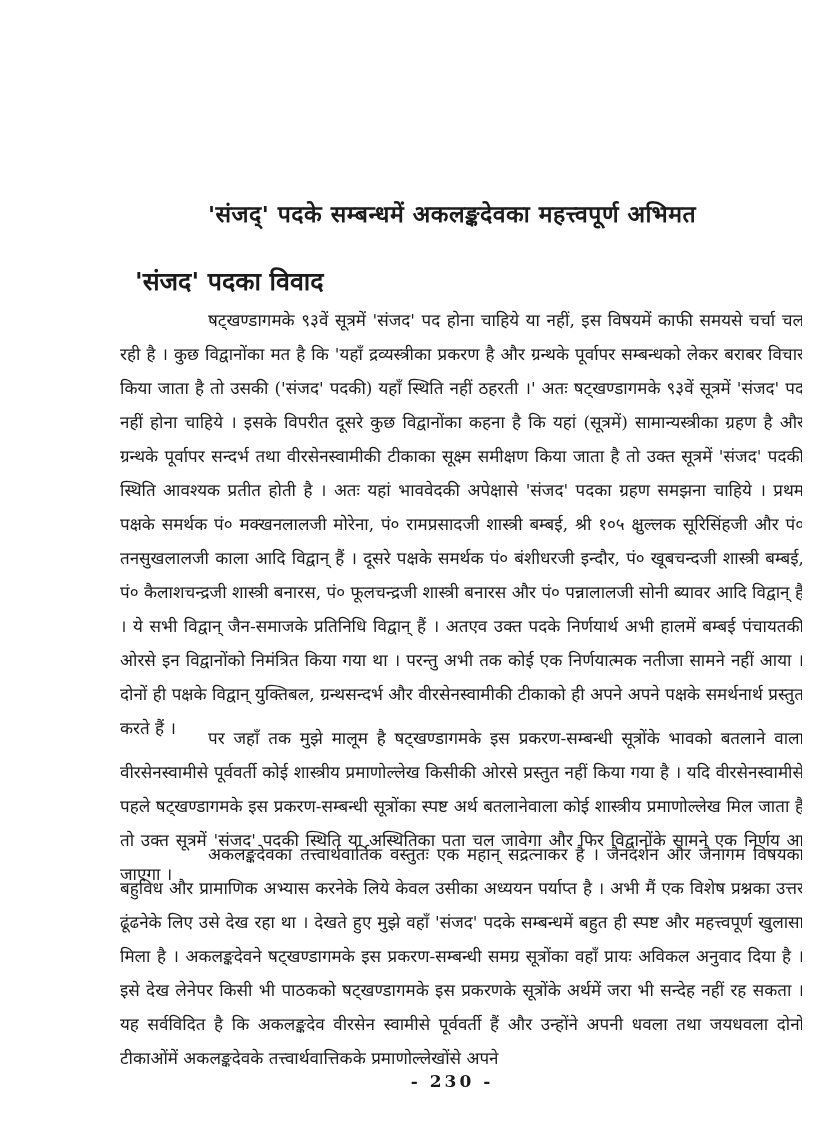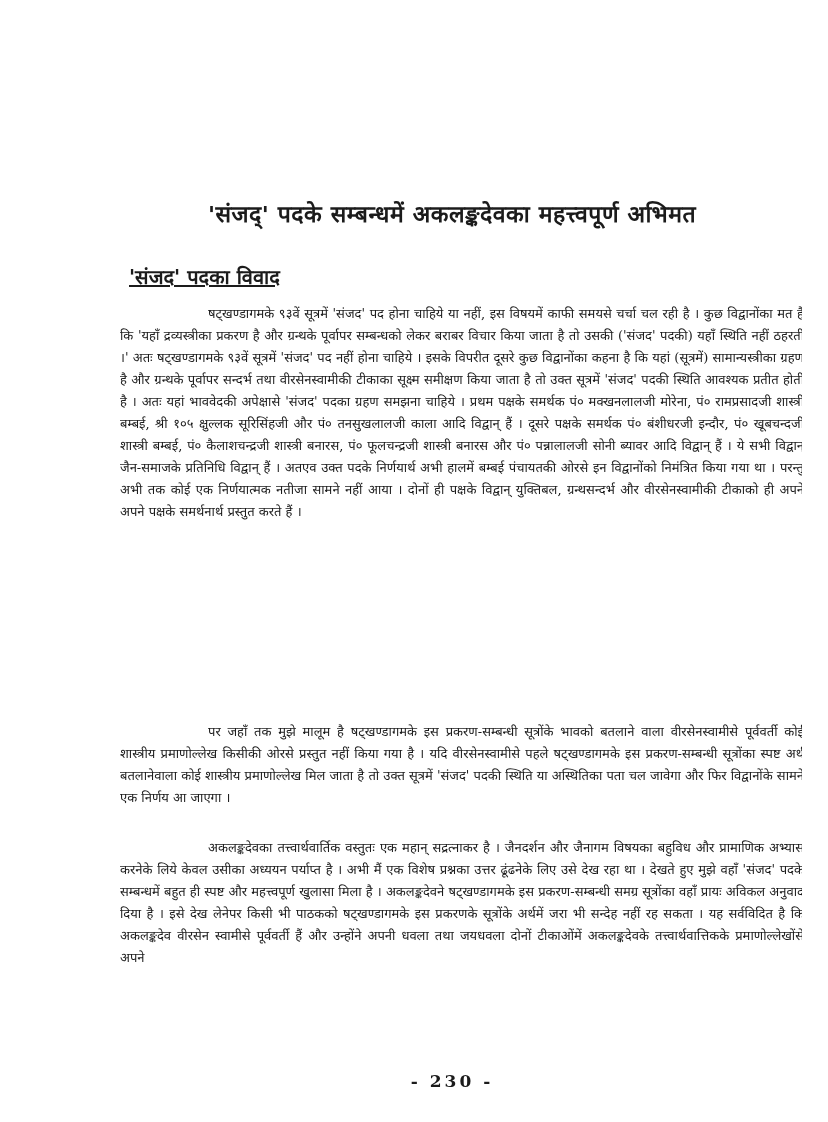--- a/index.html
+++ b/index.html
@@ -19,34 +19,33 @@
     left: 0;
     right: 0;
     top: 140px;
     text-align: center;
     font-size: 23px;
     font-weight: bold;
     letter-spacing: 0.5px;
   }
   .section-heading {
     position: absolute;
-    left: 72px;
-    font-size: 20px;
+    left: 78px;
+    font-size: 25px;
     font-weight: bold;
-    text-decoration: underline;
   }
   .heading-1 { top: 206px; }
   .heading-2 { top: 786px; }
   .para {
     position: absolute;
     left: 63px;
     width: 708px;
     text-align: justify;
-    font-size: 13px;
-    line-height: 22px;
+    font-size: 17px;
+    line-height: 34px;
     text-indent: 88px;
   }
   .para-1 { top: 246px; }
   .para-2 { top: 664px; }
   .para-3 { top: 780px; }
   .page-number {
     position: absolute;
     left: 0;
     right: 0;
     top: 1014px;

